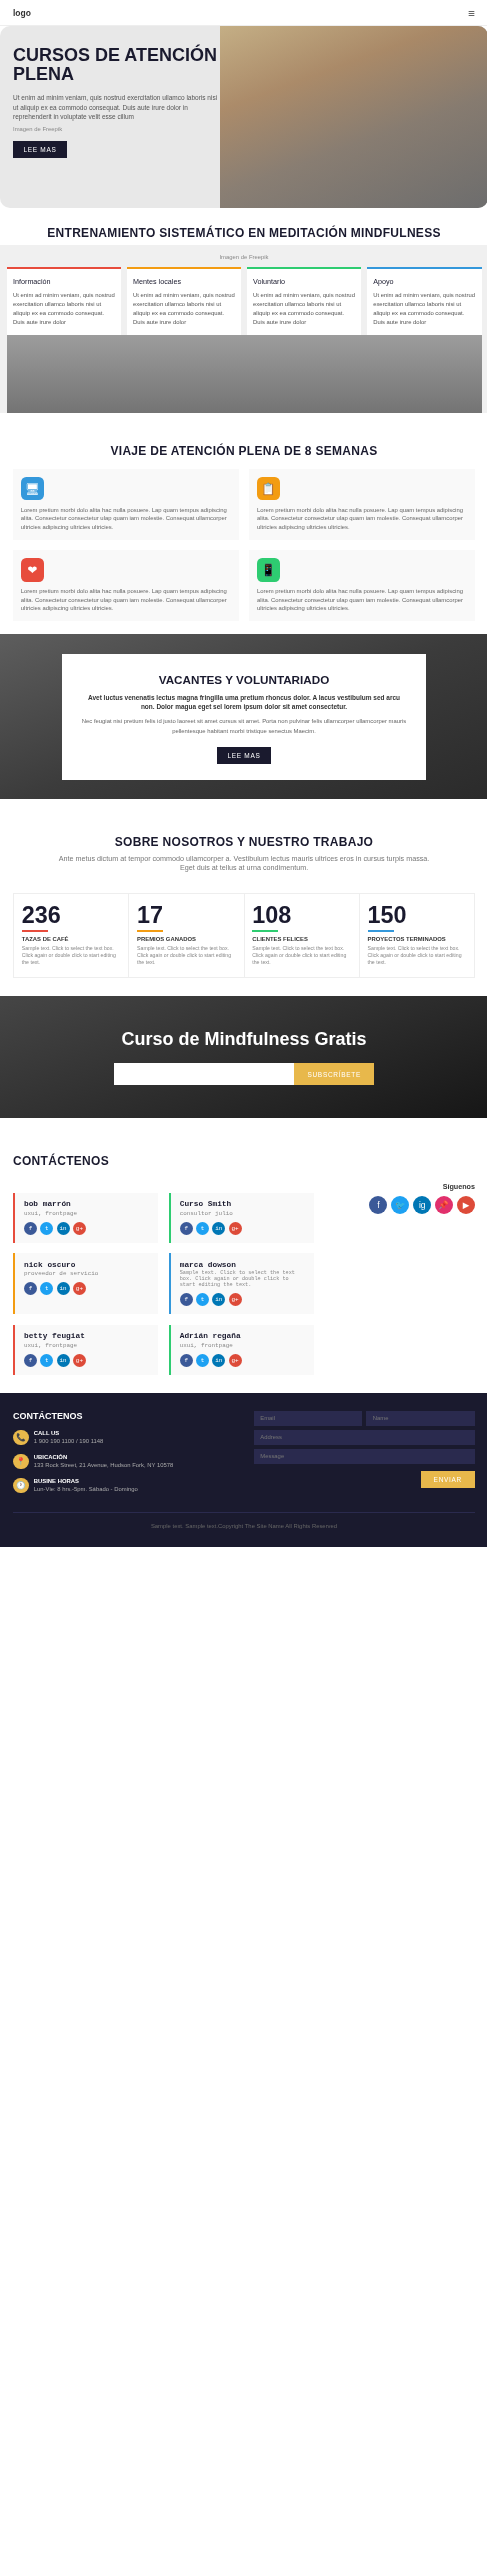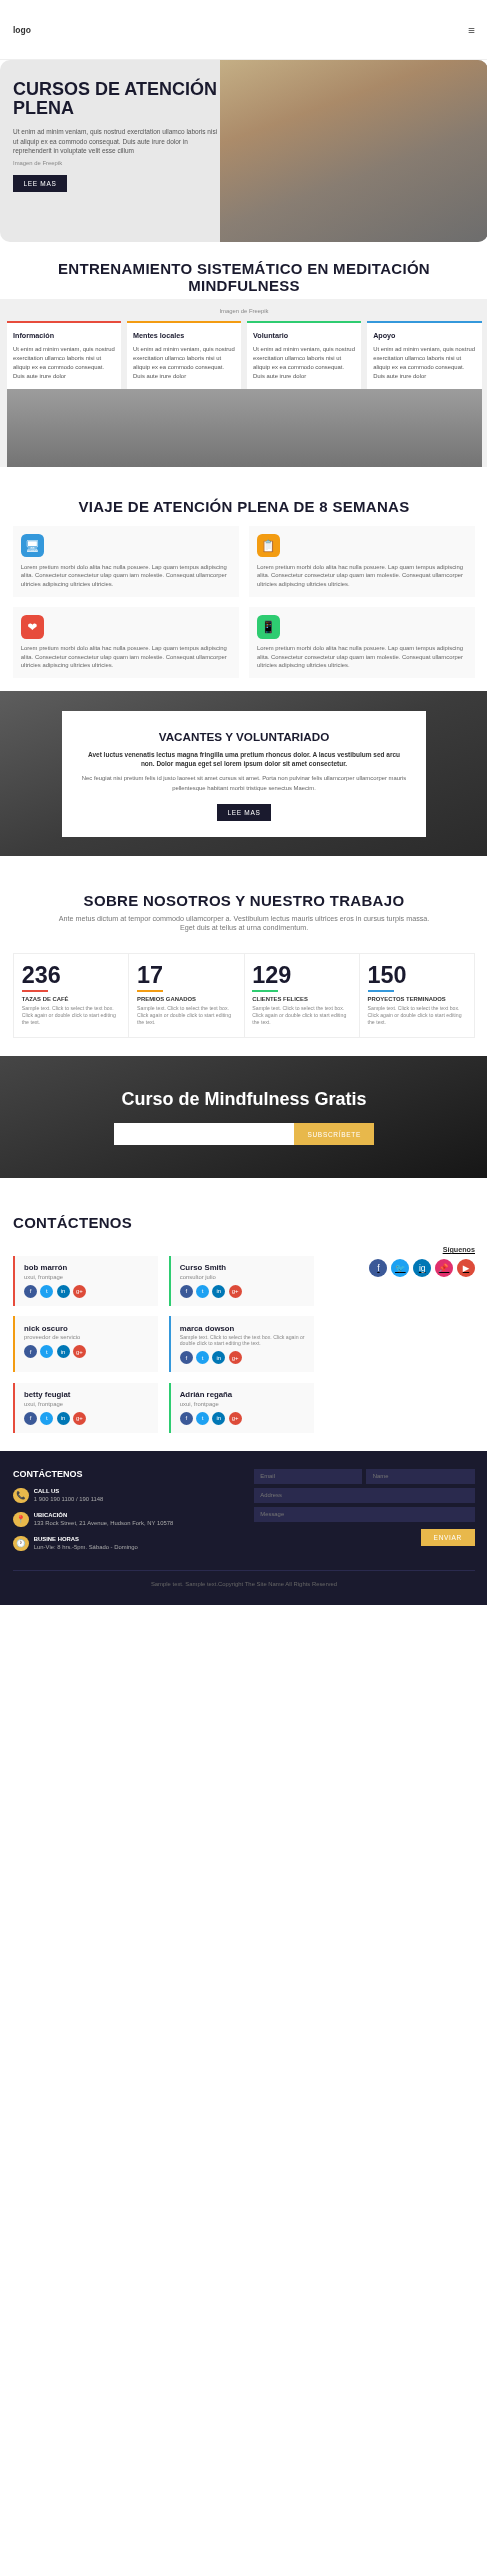--- a/index.html
+++ b/index.html
@@ -1,46 +1,46 @@
 <!DOCTYPE html>
 <html style="font-size:10.4px"><head>
   <meta charset="utf-8">
   <style>
     * { margin: 0; padding: 0; box-sizing: border-box; }
     body { font-family: Arial, Helvetica, sans-serif; width: 488px; background: #fff; overflow-x: hidden; }
 
     
-    .top-bar { display: flex; justify-content: space-between; align-items: center; padding: 23px 13px; background: #fff; border-bottom: 0.7px solid #eee; }
+    .top-bar { display: flex; justify-content: space-between; align-items: center; padding: 6px 13px; background: #fff; border-bottom: 0.7px solid #eee; }
     .top-bar .logo { font-weight: bold; font-size: 8.5px; color: #333; }
     .top-bar .hamburger { font-size: 11.7px; cursor: pointer; color: #333; }
 
     
     .hero { position: relative; background: #e8e8e8; min-height: 182px; display: flex; align-items: flex-start; padding: 19.5px 13px 13px 13px; overflow: hidden; border-radius: 10px; }
     .hero-bg { position: absolute; right: 0; top: 0; width: 55%; height: 100%; background: linear-gradient(135deg, #bbb 0%, #999 100%); overflow: hidden; }
     .hero-bg-img { width: 100%; height: 100%; background: linear-gradient(160deg, #c8a96e 0%, #a87a4a 30%, #7a6a5a 60%, #5a5a5a 100%); opacity: 0.7; }
     .hero-content { position: relative; z-index: 2; width: 45%; }
     .hero-title { font-size: 18px; font-weight: 900; color: #1a1a2e; text-transform: uppercase; line-height: 1.1; margin-bottom: 7.8px; }
     .hero-text { font-size: 6.5px; color: #555; line-height: 1.5; margin-bottom: 3.9px; }
     .hero-caption { font-size: 5.9px; color: #888; margin-bottom: 9px; }
     .btn-dark { display: inline-block; background: #1a1a2e; color: #fff; font-size: 6.5px; padding: 5.2px 10.4px; text-transform: uppercase; letter-spacing: 0.7px; cursor: pointer; border: none; }
     .btn-yellow { display: inline-block; background: #e8b84b; color: #fff; font-size: 6.5px; padding: 5.2px 13px; text-transform: uppercase; letter-spacing: 0.7px; cursor: pointer; border: none; }
 
     
-    .section-title { text-align: center; font-size: 15px; font-weight: 900; text-transform: uppercase; color: #1a1a2e; padding: 18px 13px 5.2px; letter-spacing: 0.3px; }
+    .section-title { text-align: center; font-size: 12px; font-weight: 900; text-transform: uppercase; color: #1a1a2e; padding: 18px 13px 5.2px; letter-spacing: 0.3px; }
     .section-subtitle { text-align: center; font-size: 7.2px; color: #777; padding: 0 39px 10.4px; }
 
     
     .info-section { background: #f0f0f0; padding: 6.5px 6.5px 0 6.5px; }
     .info-section .caption { text-align: center; font-size: 5.9px; color: #888; padding: 2.6px 0 6.5px; }
     .cards-row { display: flex; gap: 5.2px; padding: 0 0 0 0; }
     .card { flex: 1; background: #fff; border-top: 2px solid #e74c3c; padding: 7.8px 6.5px; font-size: 5.9px; color: #555; line-height: 1.5; position: relative; }
     .card.green { border-top-color: #2ecc71; }
     .card.yellow { border-top-color: #f39c12; }
     .card.blue { border-top-color: #3498db; }
-    .card-title { font-weight: bold; font-size: 7.2px; color: #1a1a2e; margin-bottom: 3.9px; }
+    .card-title { font-weight: normal; font-size: 7.2px; color: #1a1a2e; margin-bottom: 3.9px; }
     .info-bg { position: relative; height: 78px; background: #888; overflow: hidden; margin: 0 0 0 0; }
     .info-bg-img { width: 100%; height: 100%; background: linear-gradient(180deg, #aaa 0%, #666 100%); opacity: 0.6; }
 
     
     .weeks-section { padding: 13px 13px; }
     .weeks-grid { display: grid; grid-template-columns: 1fr 1fr; gap: 10.4px; margin-top: 6.5px; }
     .week-item { background: #f9f9f9; padding: 7.8px; font-size: 5.9px; color: #666; line-height: 1.5; position: relative; }
     .week-icon { width: 23.4px; height: 23.4px; border-radius: 5.2px; display: flex; align-items: center; justify-content: center; margin-bottom: 5.2px; font-size: 11.7px; }
     .week-icon.blue { background: #3498db; color: #fff; }
     .week-icon.red { background: #e74c3c; color: #fff; }
@@ -73,30 +73,30 @@
     .mindfulness-section { position: relative; background: #222; padding: 33px 13px; text-align: center; overflow: hidden; }
     .mindfulness-bg { position: absolute; inset: 0; background: linear-gradient(160deg, #555 0%, #333 50%, #111 100%); opacity: 0.7; }
     .mindfulness-content { position: relative; z-index: 2; }
     .mindfulness-title { font-size: 18px; font-weight: 900; color: #fff; margin-bottom: 13px; }
     .mindfulness-form { display: flex; max-width: 260px; margin: 0 auto; gap: 0; }
     .mindfulness-input { flex: 1; padding: 6.5px 9px; font-size: 7.2px; border: none; outline: none; }
 
     
     .contact-section { padding: 18px 13px; }
     .contact-grid { display: grid; grid-template-columns: 1fr 1fr; gap: 10.4px; margin-top: 10.4px; }
-    .contact-card { padding: 7.8px 9px; border-left: 2px solid #e74c3c; background: #f9f9f9; }
+    .contact-card { padding: 7.8px 9px; border-left: 2px solid #e74c3c; background: #f9f9f9; font-family: Liberation Mono, monospace; }
     .contact-name { font-size: 7.8px; font-weight: bold; color: #1a1a2e; margin-bottom: 1.3px; }
     .contact-role { font-size: 5.9px; color: #888; margin-bottom: 5.2px; }
     .social-icons { display: flex; gap: 3.3px; }
     .social-icon { width: 13px; height: 13px; border-radius: 50%; display: flex; align-items: center; justify-content: center; font-size: 5.9px; color: #fff; cursor: pointer; }
     .si-fb { background: #3b5998; }
     .si-tw { background: #1da1f2; }
     .si-li { background: #0077b5; }
     .si-gp { background: #dd4b39; }
-    .siganos { text-align: right; text-decoration: underline; }
+    .siganos { text-align: right; }
     .siganos-title { font-size: 7.2px; font-weight: bold; color: #333; margin-bottom: 5.2px; }
     .siganos-icons { display: flex; gap: 3.9px; justify-content: flex-end; }
     .siganos-icon { width: 18px; height: 18px; border-radius: 50%; display: flex; align-items: center; justify-content: center; font-size: 8.5px; color: #fff; cursor: pointer; }
 
     
     .footer { background: #1a1a2e; padding: 18px 13px; }
     .footer-title { font-size: 9px; font-weight: bold; color: #fff; margin-bottom: 9px; }
     .footer-item { display: flex; align-items: flex-start; gap: 5.2px; margin-bottom: 7.8px; }
     .footer-icon { width: 15.6px; height: 15.6px; border-radius: 50%; display: flex; align-items: center; justify-content: center; font-size: 7.8px; flex-shrink: 0; }
     .fi-orange { background: #e8b84b; }
@@ -199,21 +199,21 @@
       <div class="stat-label">TAZAS DE CAFÉ</div>
       <div class="stat-text">Sample text. Click to select the text box. Click again or double click to start editing the text.</div>
     </div>
     <div class="stat-item">
       <div class="stat-number">17</div>
       <div class="stat-bar yellow"></div>
       <div class="stat-label">PREMIOS GANADOS</div>
       <div class="stat-text">Sample text. Click to select the text box. Click again or double click to start editing the text.</div>
     </div>
     <div class="stat-item">
-      <div class="stat-number">129</div>
+      <div class="stat-number">108</div>
       <div class="stat-bar green"></div>
       <div class="stat-label">CLIENTES FELICES</div>
       <div class="stat-text">Sample text. Click to select the text box. Click again or double click to start editing the text.</div>
     </div>
     <div class="stat-item">
       <div class="stat-number">150</div>
       <div class="stat-bar blue"></div>
       <div class="stat-label">PROYECTOS TERMINADOS</div>
       <div class="stat-text">Sample text. Click to select the text box. Click again or double click to start editing the text.</div>
     </div>

